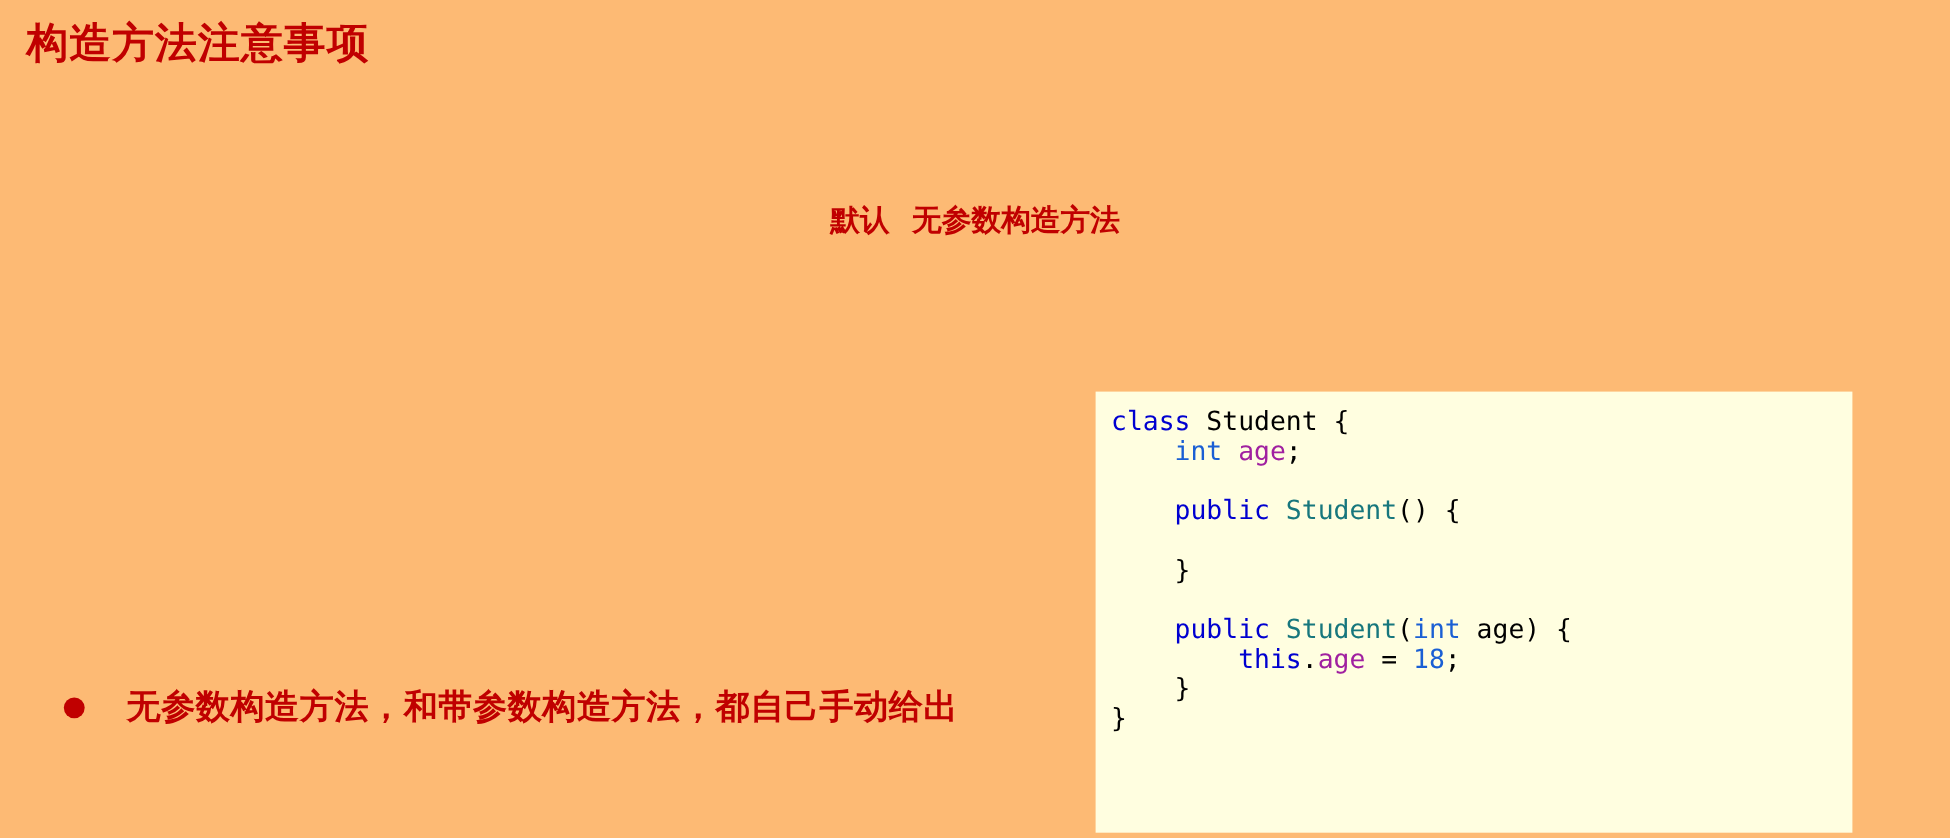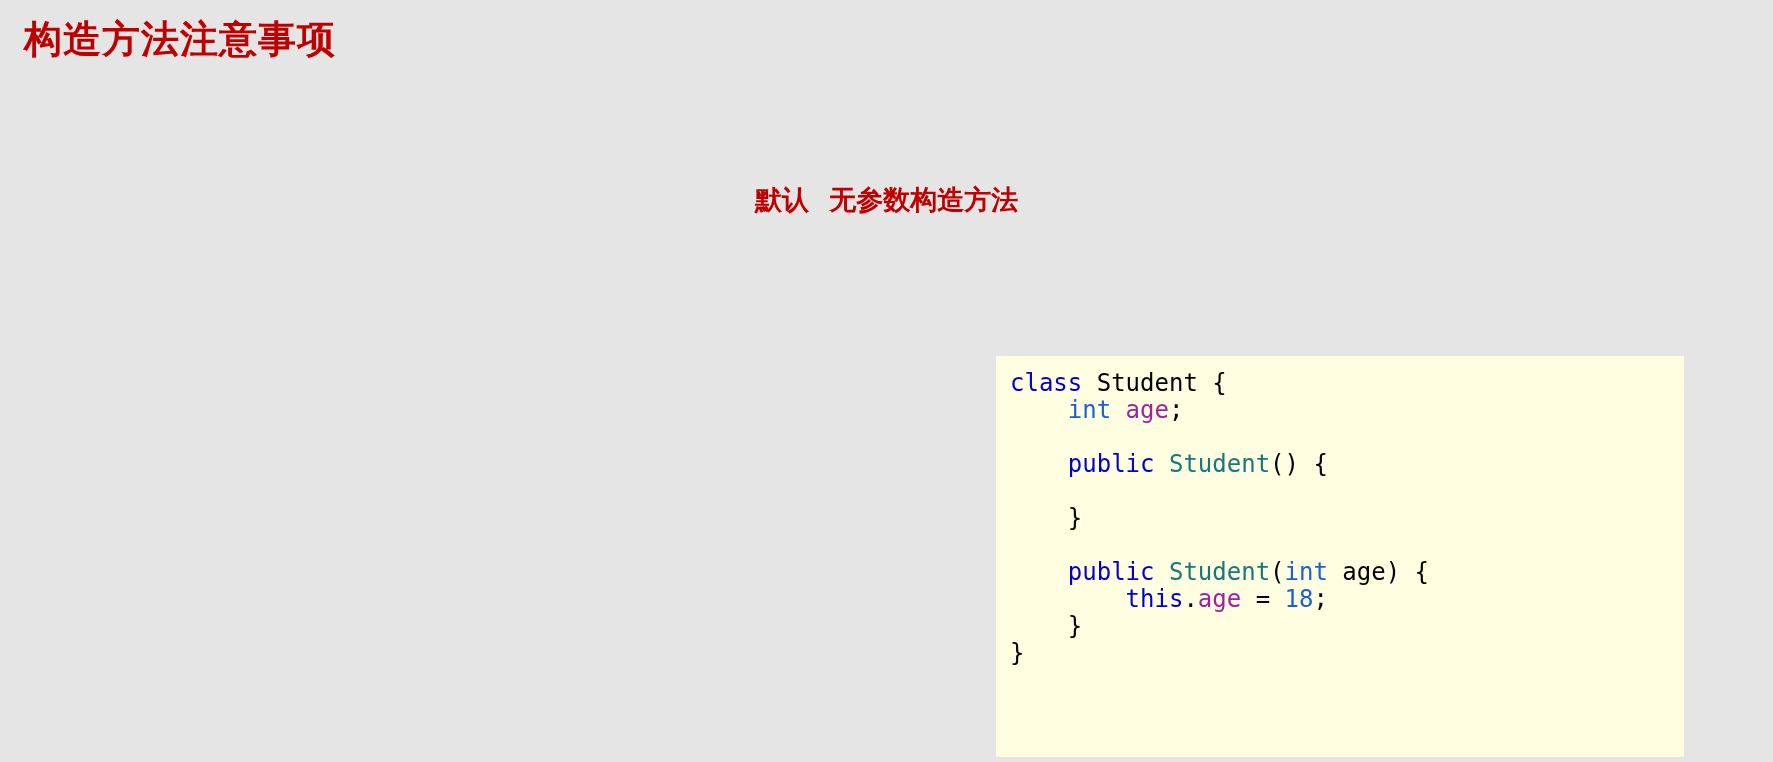--- a/index.html
+++ b/index.html
@@ -11,21 +11,21 @@
     width: 1773px;
     height: 762px;
     position: relative;
     overflow: hidden;
     font-family: "Liberation Serif", "DejaVu Serif", serif;
   }
 
   .slide {
     position: absolute;
     inset: 0;
-    background: #e5e5e5;
+    background: #fdba74;
   }
 
   
   .slide-title {
     position: absolute;
     left: 24px;
     top: 14px;
     font-family: "Liberation Serif", "DejaVu Serif", serif;
     font-size: 38px;
     font-weight: bold;
@@ -103,20 +103,24 @@
 </style>
 </head>
 <body>
 
 <div class="slide">
 
   <div class="slide-title">构造方法注意事项</div>
 
   <div class="center-heading">默认   无参数构造方法</div>
 
+  <div class="bullet-row">
+    <span class="bullet-dot"></span>
+    <span class="bullet-text">无参数构造方法，和带参数构造方法，都自己手动给出</span>
+  </div>
 
   <div class="code-panel">
     <pre class="code-block" id="code-block"><span><span class="tok-kw">class</span><span class="tok-plain"> </span><span class="tok-class">Student</span><span class="tok-plain"> {</span></span>
 <span><span class="tok-plain">    </span><span class="tok-type">int</span><span class="tok-plain"> </span><span class="tok-field">age</span><span class="tok-plain">;</span></span>
 <span><span class="tok-plain"></span></span>
 <span><span class="tok-plain">    </span><span class="tok-kw">public</span><span class="tok-plain"> </span><span class="tok-ctor">Student</span><span class="tok-plain">() {</span></span>
 <span><span class="tok-plain"></span></span>
 <span><span class="tok-plain">    }</span></span>
 <span><span class="tok-plain"></span></span>
 <span><span class="tok-plain">    </span><span class="tok-kw">public</span><span class="tok-plain"> </span><span class="tok-ctor">Student</span><span class="tok-plain">(</span><span class="tok-type">int</span><span class="tok-plain"> age) {</span></span>

